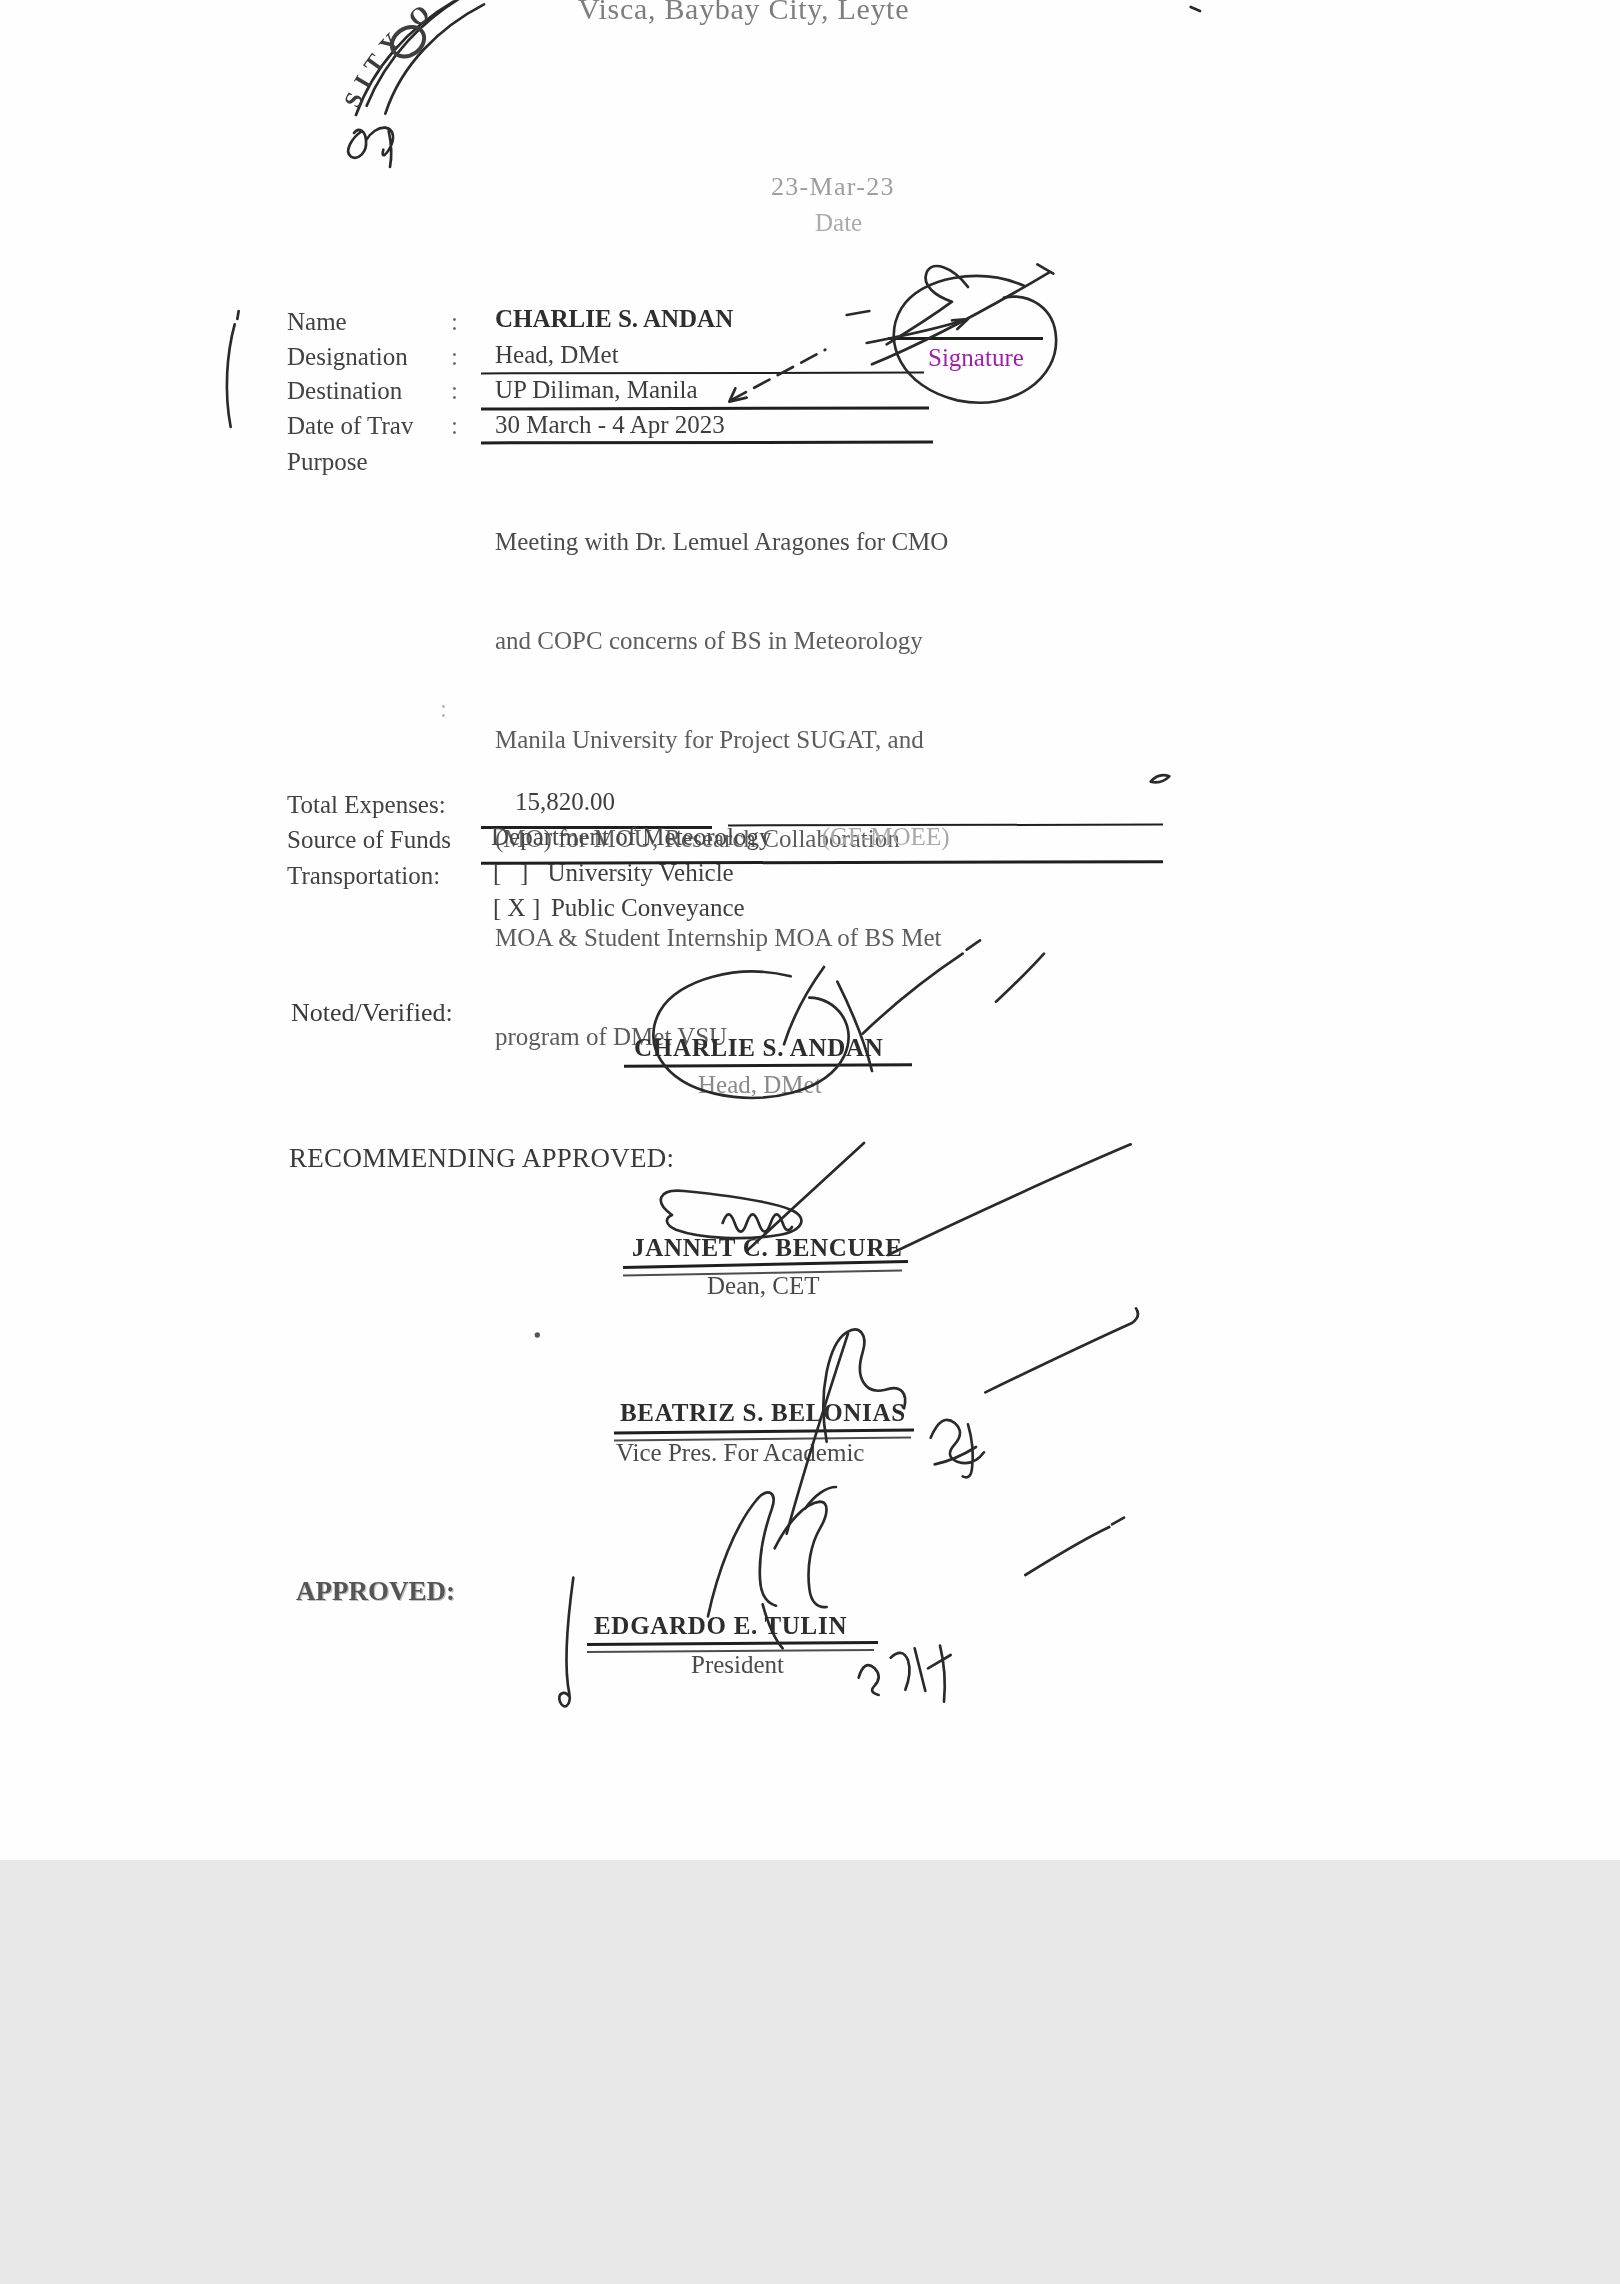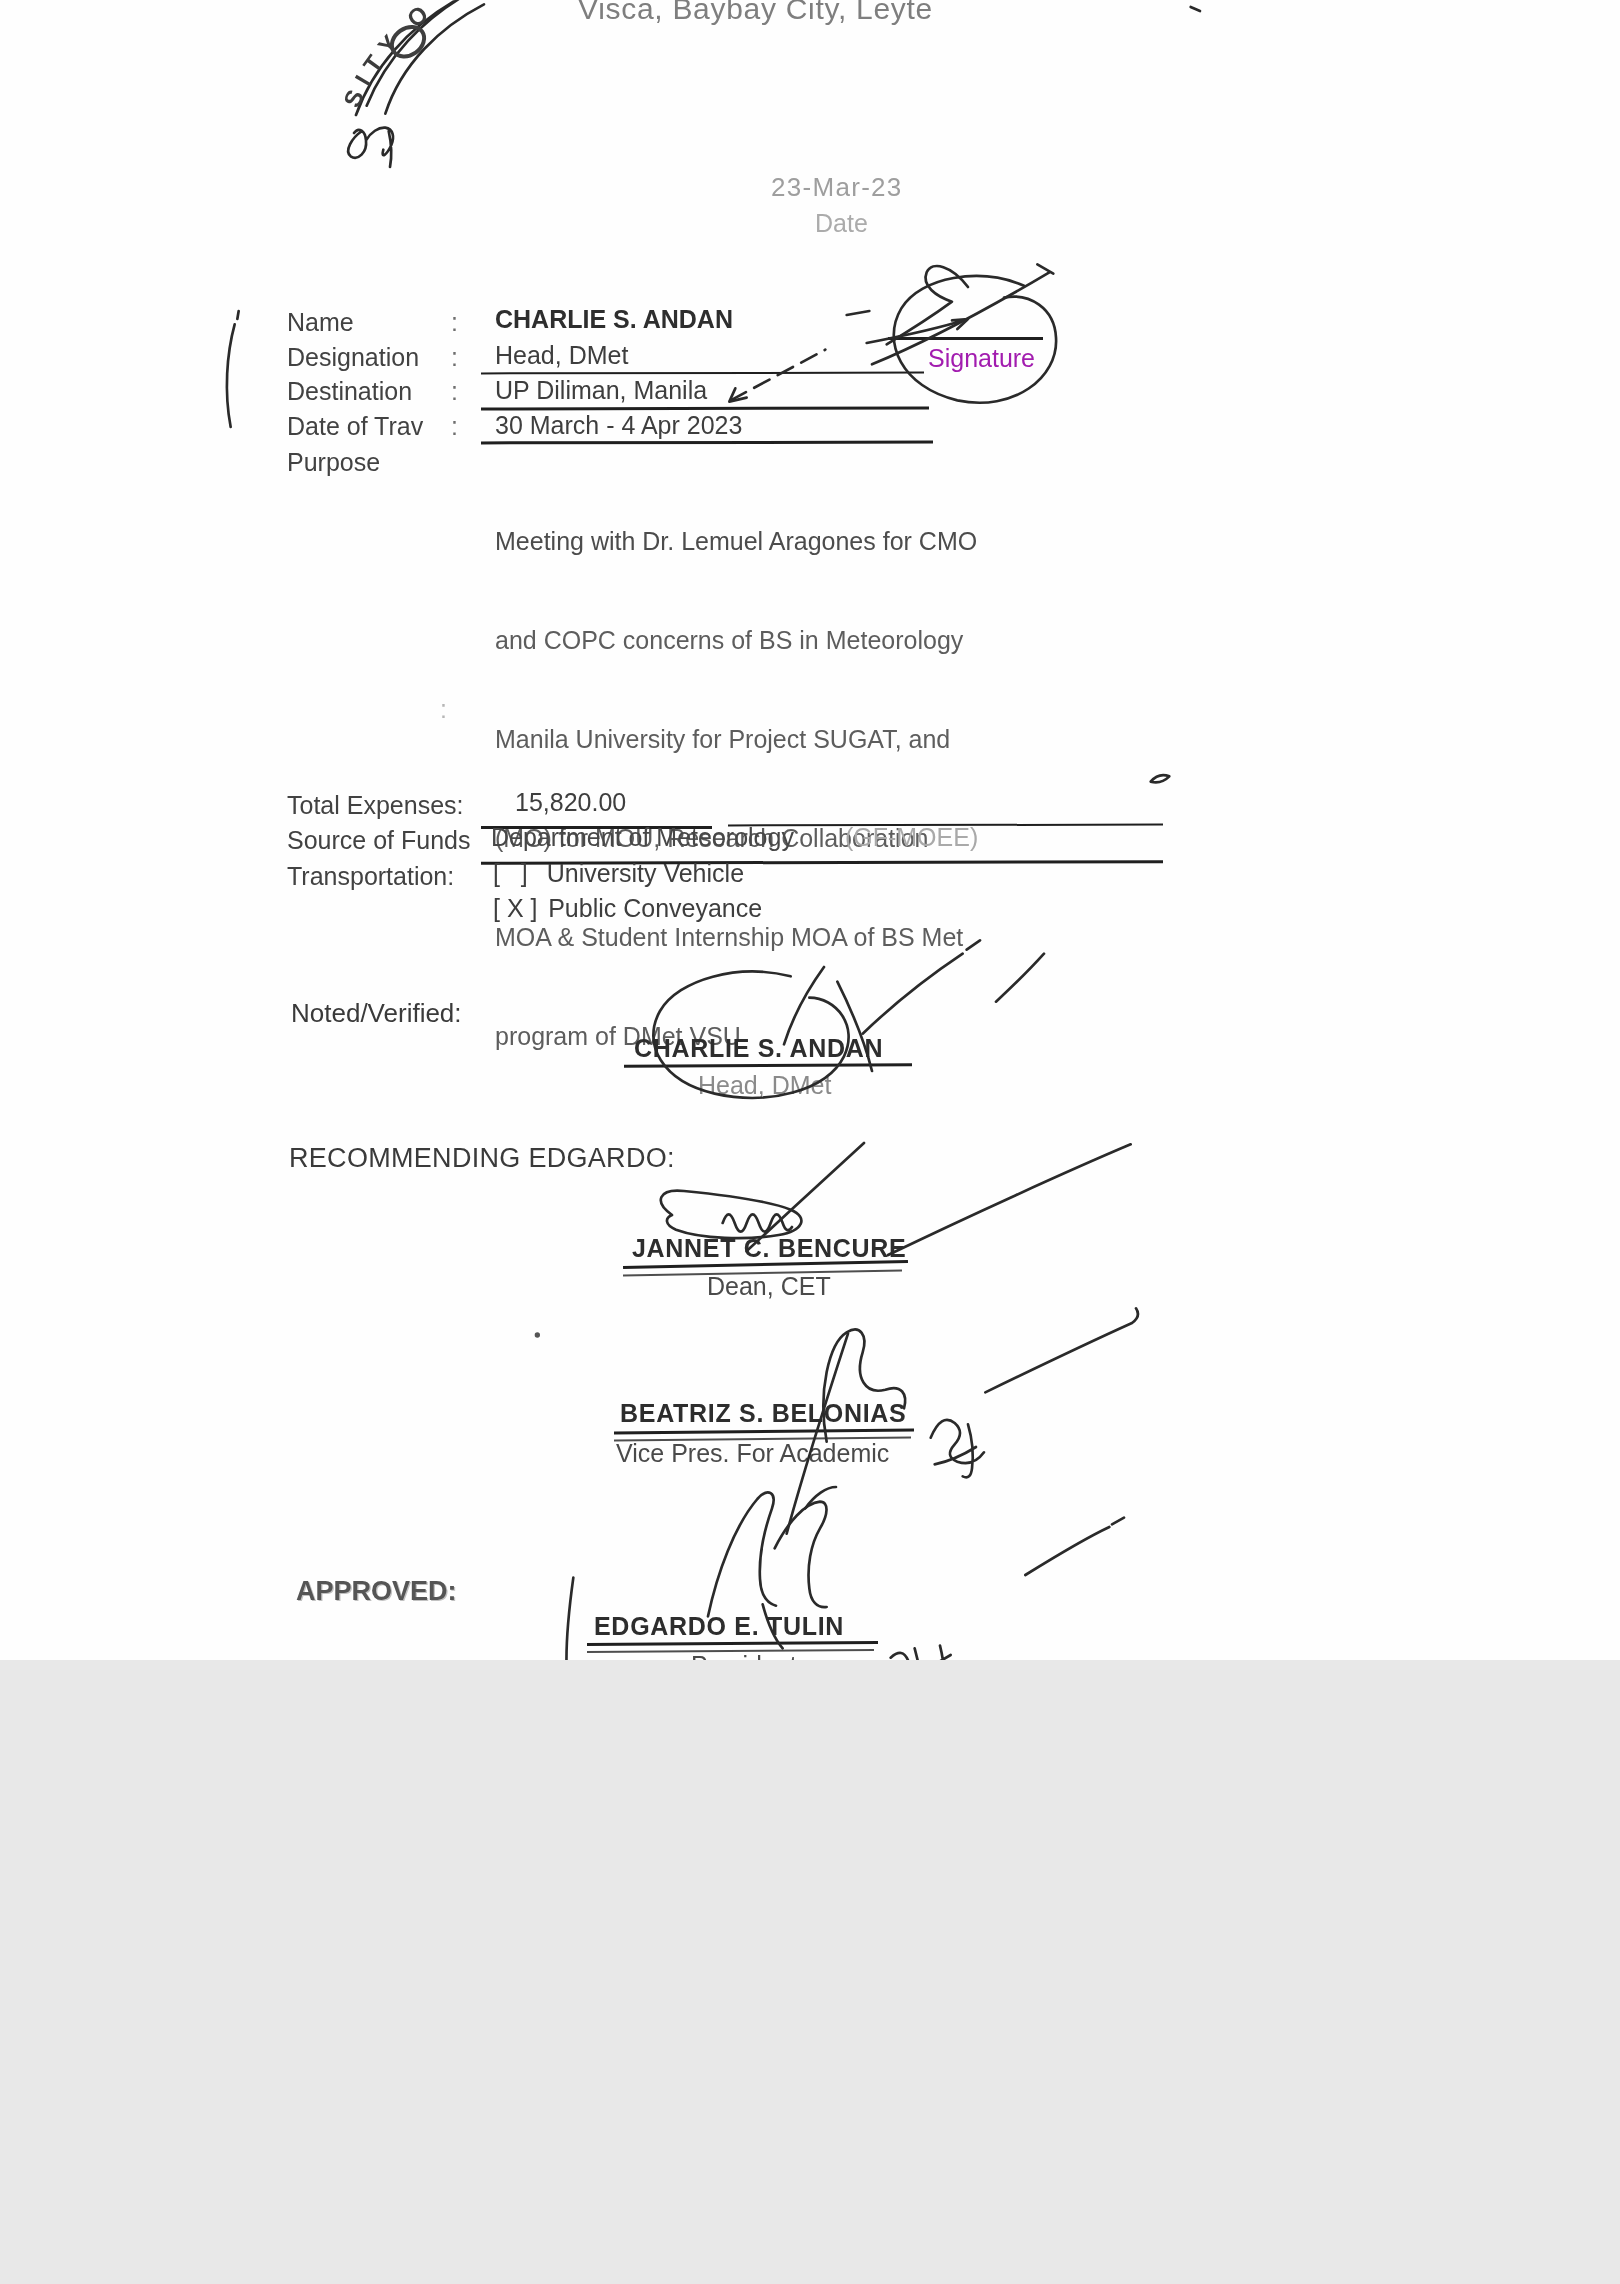--- a/index.html
+++ b/index.html
@@ -1,18 +1,18 @@
 <!DOCTYPE html>
 <html style="font-size:10.7px"><head>
 <meta charset="utf-8">
 <style>
   html,body{margin:0;padding:0;background:#e8e8e8;}
   .page{
-    position:relative;width:1620px;height:1660px;background:#fefefe;
-    font-family:Liberation Sans, sans-serif;overflow:hidden;color:#3e3e3e;
+    position:relative;width:1620px;height:1860px;background:#fefefe;
+    font-family:Liberation Serif, serif;overflow:hidden;color:#3e3e3e;
   }
   .abs{position:absolute;white-space:pre;}
   .lbl{font-size:25px;color:#424242;}
   .val{font-size:25px;color:#3e3e3e;}
   .colon{font-size:25px;color:#6e6e6e;}
   .bold-name{font-weight:bold;font-size:25px;color:#2d2d2d;letter-spacing:0.7px;}
   .title-line{font-size:25px;color:#4a4a4a;}
   .heading{font-size:27px;color:#3a3a3a;}
   .fuzzy{filter:blur(0.3px);}
   .rule{position:absolute;background:#1f1f1f;}
@@ -78,21 +78,21 @@
 
   <div class="abs lbl" style="left:287px;top:862px;">Transportation:</div>
   <div class="abs val" style="left:493px;top:859px;"><span>[   ]</span><span style="margin-left:19px;">University Vehicle</span></div>
   <div class="abs val" style="left:493px;top:894px;"><span>[ X ]</span><span style="margin-left:10.7px;">Public Conveyance</span></div>
 
   <div class="abs heading" style="left:291px;top:998px;font-size:26px;">Noted/Verified:</div>
   <div class="abs bold-name" style="left:634px;top:1034px;">CHARLIE S. ANDAN</div>
   <div class="rule" style="left:624px;top:1064px;width:288px;height:2.7px;transform:rotate(-0.3deg);"></div>
   <div class="abs title-line" style="left:698px;top:1071px;color:#8a8a8a;">Head, DMet</div>
 
-  <div class="abs heading" style="left:289px;top:1143px;letter-spacing:0.3px;">RECOMMENDING EDGARDO:</div>
+  <div class="abs heading" style="left:289px;top:1143px;letter-spacing:0.3px;">RECOMMENDING APPROVED:</div>
 
   <div class="abs bold-name" style="left:632px;top:1234px;">JANNET C. BENCURE</div>
   <div class="rule" style="left:623px;top:1263px;width:285px;height:2.7px;transform:rotate(-1.2deg);"></div>
   <div class="rule" style="left:623px;top:1272px;width:279px;height:2px;transform:rotate(-1deg);background:#4e4e4e;"></div>
   <div class="abs title-line" style="left:707px;top:1272px;">Dean, CET</div>
 
   <div class="abs bold-name" style="left:620px;top:1399px;">BEATRIZ S. BELONIAS</div>
   <div class="rule" style="left:614px;top:1430px;width:300px;height:3.3px;transform:rotate(-0.6deg);"></div>
   <div class="rule" style="left:614px;top:1438px;width:297px;height:2px;transform:rotate(-0.6deg);background:#4e4e4e;"></div>
   <div class="abs title-line" style="left:616px;top:1439px;">Vice Pres. For Academic</div>

